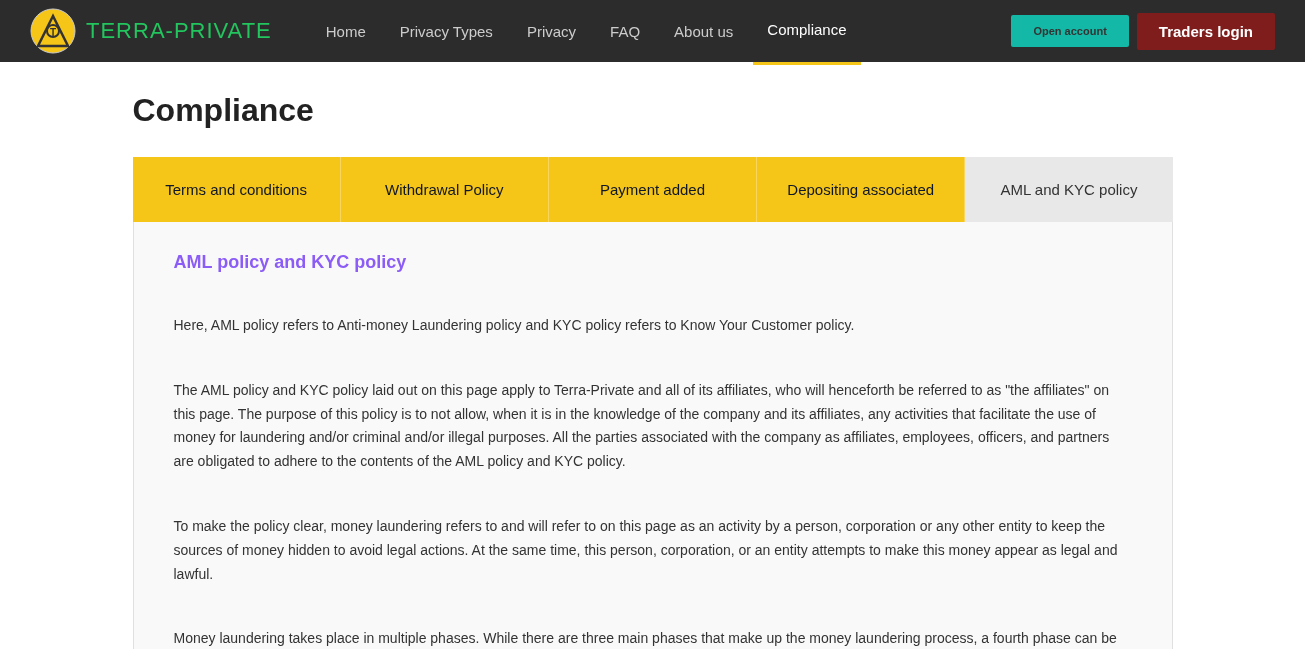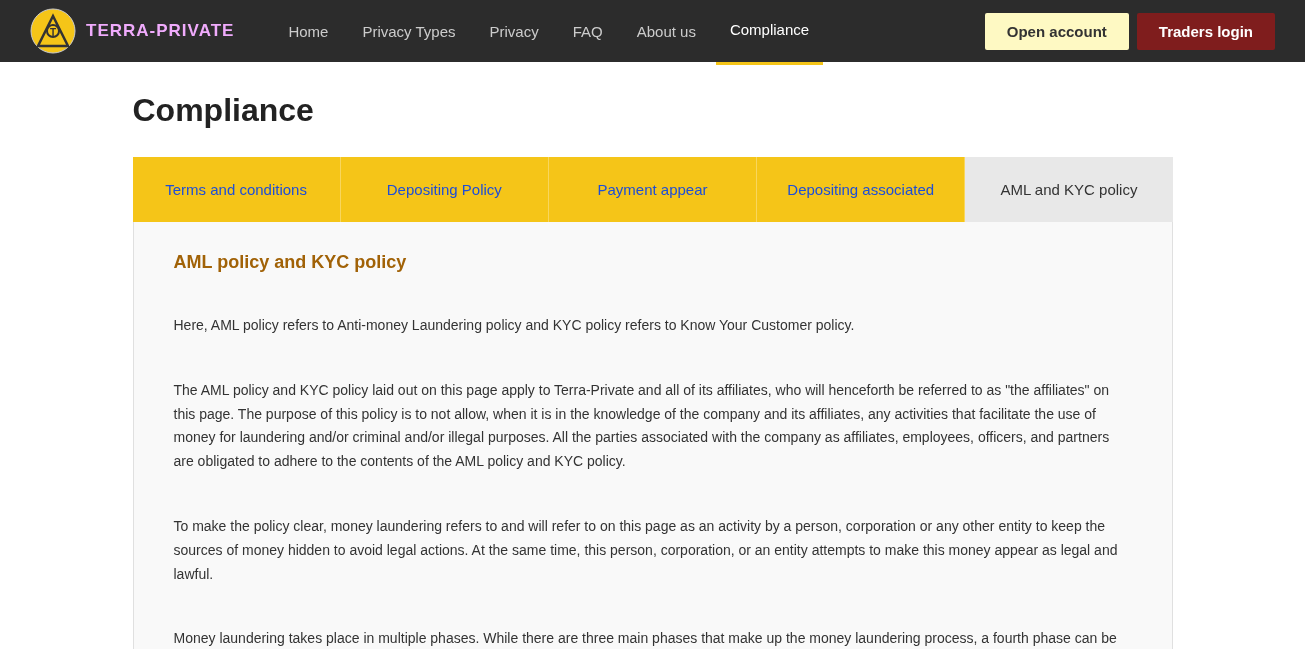--- a/index.html
+++ b/index.html
@@ -19,23 +19,23 @@
       align-items: center;
       gap: 10px;
       margin-right: 40px;
       text-decoration: none;
     }
     .logo-icon {
       width: 46px;
       height: 46px;
     }
     .logo-text {
-      color: #f0abfc;
-      font-size: 17px;
-      font-weight: bold;
+      color: #22c55e;
+      font-size: 22px;
+      font-weight: normal;
       letter-spacing: 1px;
     }
     nav {
       display: flex;
       align-items: center;
       gap: 6px;
       flex: 1;
     }
     .nav-link {
       color: #ccc;
@@ -51,25 +51,25 @@
       color: #fff;
       border-bottom: 3px solid #f5c518;
     }
     .nav-actions {
       display: flex;
       align-items: center;
       gap: 8px;
       margin-left: auto;
     }
     .btn-open-account {
-      background: #fef9c3;
+      background: #14b8a6;
       color: #333;
       border: none;
       padding: 10px 22px;
-      font-size: 15px;
+      font-size: 11px;
       font-weight: bold;
       cursor: pointer;
       border-radius: 2px;
     }
     .btn-traders-login {
       background: #7f1d1d;
       color: #fff;
       border: none;
       padding: 10px 22px;
       font-size: 15px;
@@ -94,21 +94,21 @@
     
     .tabs {
       display: flex;
       background: #f5c518;
       margin-bottom: 0;
     }
     .tab {
       flex: 1;
       padding: 22px 18px;
       font-size: 15px;
-      color: #1d4ed8;
+      color: #0f172a;
       cursor: pointer;
       text-align: center;
       border-right: 1px solid rgba(255,255,255,0.3);
       line-height: 1.4;
     }
     .tab:last-child { border-right: none; }
     .tab.active {
       background: #e8e8e8;
       color: #333;
       font-weight: 500;
@@ -117,21 +117,21 @@
     
     .content-area {
       background: #f9f9f9;
       border: 1px solid #e0e0e0;
       border-top: none;
       padding: 30px 40px 40px 40px;
     }
     .content-subtitle {
       font-size: 18px;
       font-weight: bold;
-      color: #a16207;
+      color: #8b5cf6;
       margin-bottom: 22px;
     }
     .content-text {
       font-size: 14px;
       color: #333;
       line-height: 1.7;
       margin-bottom: 0;
     }
     .content-text p {
       margin-bottom: 0;
@@ -165,22 +165,22 @@
     <button class="btn-open-account">Open account</button>
     <button class="btn-traders-login">Traders login</button>
   </div>
 </header>
 
 <div class="page-content">
   <h1 class="page-title">Compliance</h1>
 
   <div class="tabs">
     <div class="tab">Terms and conditions</div>
-    <div class="tab">Depositing Policy</div>
-    <div class="tab">Payment appear</div>
+    <div class="tab">Withdrawal Policy</div>
+    <div class="tab">Payment added</div>
     <div class="tab">Depositing associated</div>
     <div class="tab active">AML and KYC policy</div>
   </div>
 
   <div class="content-area">
     <div class="content-subtitle">AML policy and KYC policy</div>
     <div class="content-text">
       <p>Here, AML policy refers to Anti-money Laundering policy and KYC policy refers to Know Your Customer policy.</p>
       <p>The AML policy and KYC policy laid out on this page apply to Terra-Private and all of its affiliates, who will henceforth be referred to as "the affiliates" on this page. The purpose of this policy is to not allow, when it is in the knowledge of the company and its affiliates, any activities that facilitate the use of money for laundering and/or criminal and/or illegal purposes. All the parties associated with the company as affiliates, employees, officers, and partners are obligated to adhere to the contents of the AML policy and KYC policy.</p>
       <p>To make the policy clear, money laundering refers to and will refer to on this page as an activity by a person, corporation or any other entity to keep the sources of money hidden to avoid legal actions. At the same time, this person, corporation, or an entity attempts to make this money appear as legal and lawful.</p>

